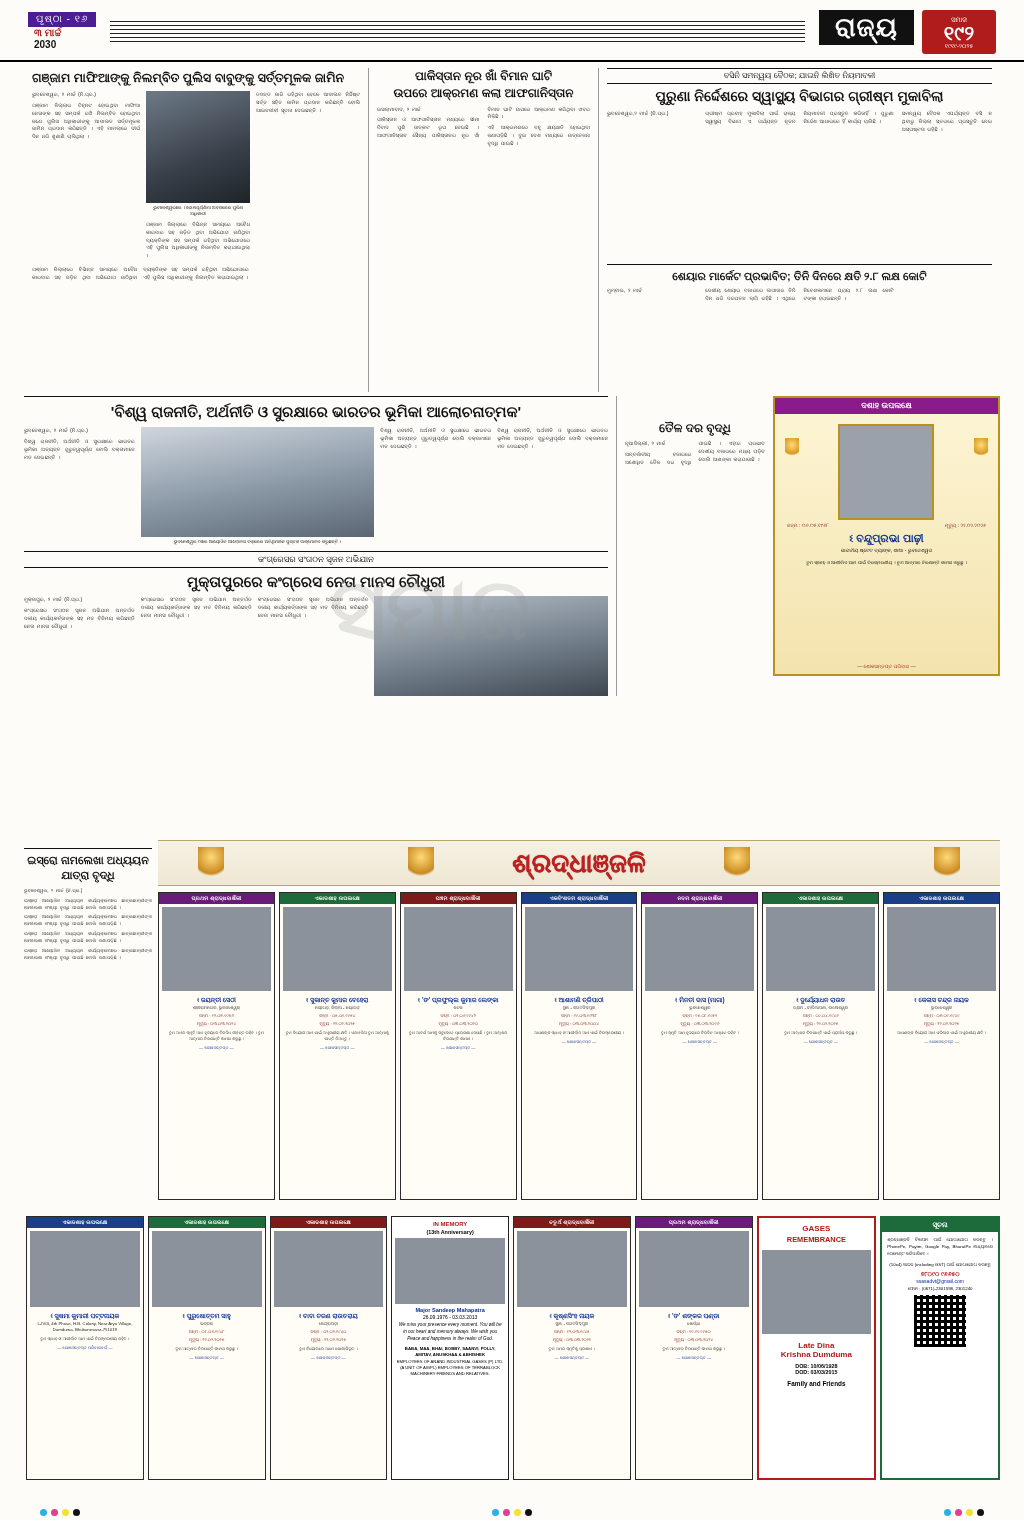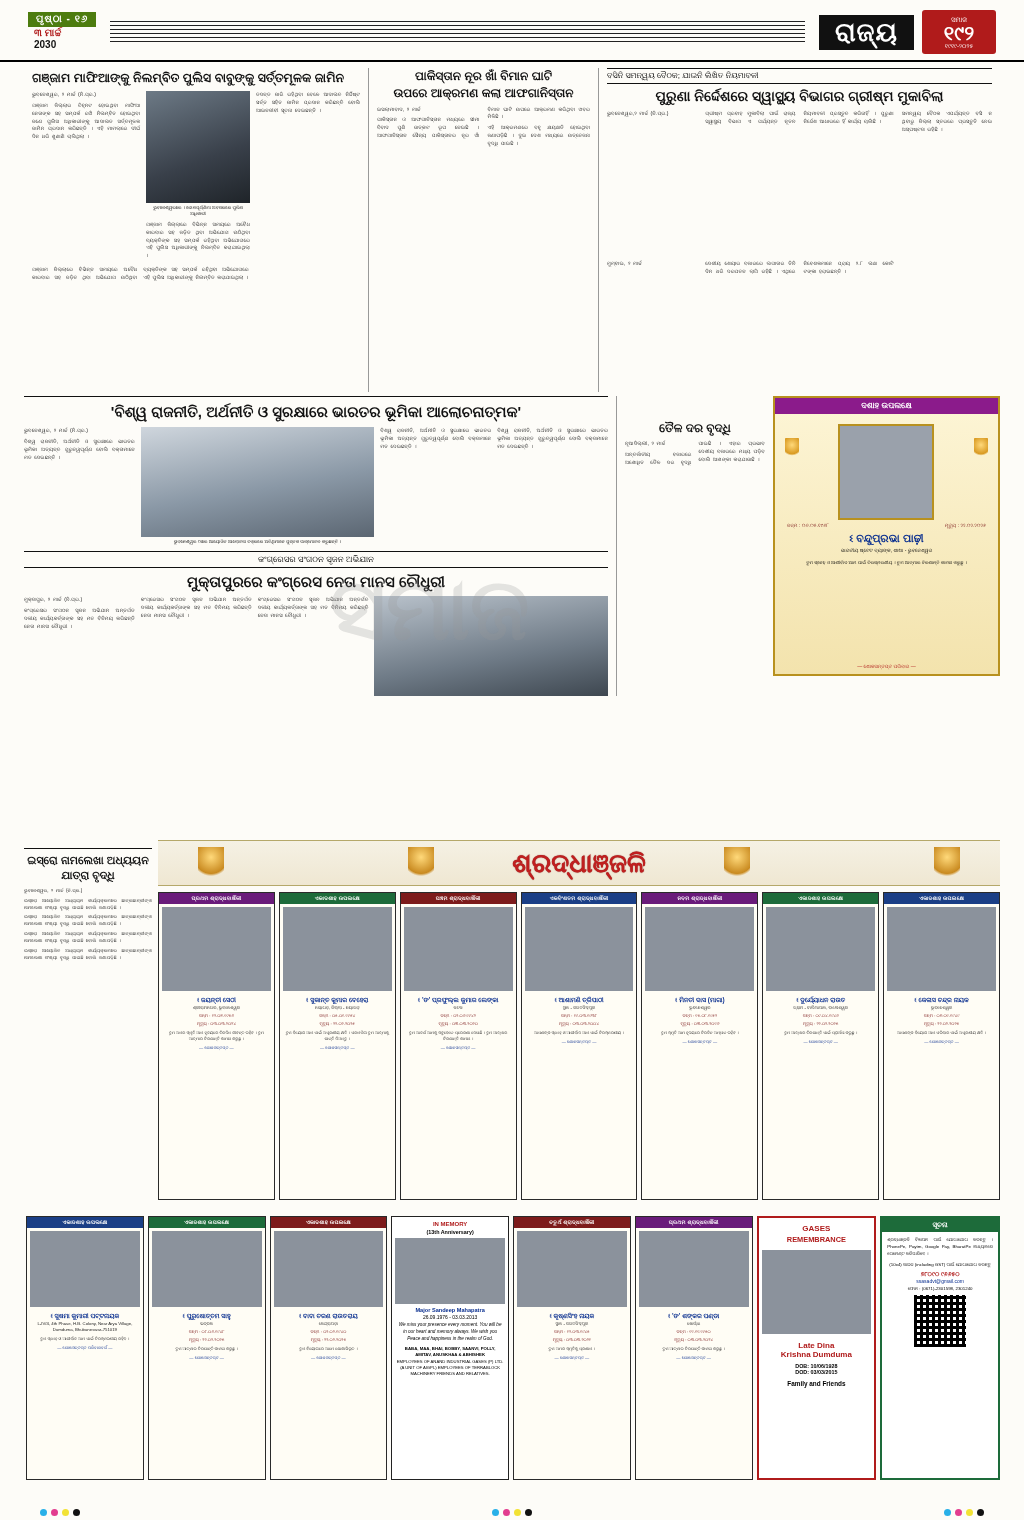--- a/index.html
+++ b/index.html
@@ -13,26 +13,26 @@
     position:relative; width:1024px; height:1520px; background:#fdfcf8;
     padding:0; overflow:hidden;
   }
   
   .masthead {
     display:flex; align-items:center; justify-content:space-between;
     padding:8px 28px 4px 28px; border-bottom:2px solid #000;
     height:62px;
   }
   .mast-left { display:flex; flex-direction:column; font-size:10px; line-height:1.25; }
-  .mast-left .lt { background:#4d7c0f; color:#fff; padding:1px 8px; font-weight:bold; letter-spacing:1px;text-align:right;}
+  .mast-left .lt { background:#4c1d95; color:#fff; padding:1px 8px; font-weight:normal; letter-spacing:1px;text-align:right;}
   .mast-left .lm { color:#b01b1b; font-weight:bold; padding-left:6px;}
   .mast-left .lb { color:#111; font-weight:bold; padding-left:6px;}
   .mast-rule { flex:1; height:22px; margin:0 14px;
      background:repeating-linear-gradient(to bottom,#222 0 1px,transparent 1px 4px); }
-  .mast-title { display:flex; align-items:center; gap:8px; }
+  .mast-title { display:flex; align-items:flex-start; gap:8px; }
   .mast-title .raj {
      background:#111; color:#fff; font-size:26px; font-weight:bold;
      padding:2px 16px; letter-spacing:1px;
   }
   .mast-logo {
      width:74px; height:44px; background:#b01b1b; color:#fff;
      display:flex; flex-direction:column; align-items:center; justify-content:center;
      border-radius:3px; line-height:1;
   }
   .mast-logo .ls { font-size:7px; }
@@ -174,27 +174,28 @@
       <div class="hl" style="font-size:12px; text-align:center; line-height:1.4;">ପାକିସ୍ତାନ ନୂର ଖାଁ ବିମାନ ଘାଟି</div>
       <div class="hl" style="font-size:12px; text-align:center; line-height:1.4; padding-bottom:4px;">ଉପରେ ଆକ୍ରମଣ କଲା ଆଫଗାନିସ୍ତାନ</div>
       <div class="body-text" style="columns:2; column-gap:8px;">
         <p>ଇସଲାମାବାଦ, ୨ ମାର୍ଚ୍ଚ</p>
         <p>ପାକିସ୍ତାନ ଓ ଆଫଗାନିସ୍ତାନ ମଧ୍ୟରେ ସୀମା ବିବାଦ ପୁଣି ଉତ୍କଟ ରୂପ ନେଇଛି । ଆଫଗାନିସ୍ତାନ ସୈନ୍ୟ ପାକିସ୍ତାନର ନୂର ଖାଁ ବିମାନ ଘାଟି ଉପରେ ଆକ୍ରମଣ କରିଥିବା ଖବର ମିଳିଛି ।</p>
         <p>ଏହି ଆକ୍ରମଣରେ ବହୁ କ୍ଷୟକ୍ଷତି ହୋଇଥିବା ଜଣାପଡ଼ିଛି । ଦୁଇ ଦେଶ ମଧ୍ୟରେ ଉତ୍ତେଜନା ବୃଦ୍ଧି ପାଇଛି ।</p>
       </div>
     </div>
 
     <div class="tg-col col-rule" style="width:402px;">
-      <div class="hdr-rule" style="text-align:left; font-size:8px; padding:2px 0; margin-bottom:3px;">ବସିନି ସମନ୍ୱୟ ବୈଠକ; ଯାଇନି ଲିଖିତ ନିୟମାବଳୀ</div>
+      <div class="hdr-rule" style="text-align:center; font-size:8px; padding:2px 0; margin-bottom:3px;">ବସିନି ସମନ୍ୱୟ ବୈଠକ; ଯାଇନି ଲିଖିତ ନିୟମାବଳୀ</div>
       <div class="hl" style="font-size:14px; text-align:center; padding-bottom:4px;">ପୁରୁଣା ନିର୍ଦ୍ଦେଶରେ ସ୍ୱାସ୍ଥ୍ୟ ବିଭାଗର ଗ୍ରୀଷ୍ମ ମୁକାବିଲା</div>
       <div class="body-text" style="columns:4; column-gap:8px; height:150px;">
         <p>ଭୁବନେଶ୍ୱର,୨ ମାର୍ଚ୍ଚ (ନି.ପ୍ର.)</p>
         <p>ଗ୍ରୀଷ୍ମ ପ୍ରବାହ ମୁକାବିଲା ପାଇଁ ରାଜ୍ୟ ସ୍ୱାସ୍ଥ୍ୟ ବିଭାଗ ଏ ପର୍ଯ୍ୟନ୍ତ ନୂତନ ନିୟମାବଳୀ ପ୍ରସ୍ତୁତ କରିନାହିଁ । ପୁରୁଣା ନିର୍ଦ୍ଦେଶ ଆଧାରରେ ହିଁ କାର୍ଯ୍ୟ ଚାଲିଛି ।</p>
         <p>ସମନ୍ୱୟ ବୈଠକ ଏପର୍ଯ୍ୟନ୍ତ ବସି ନ ଥିବାରୁ ଜିଲ୍ଲା ସ୍ତରରେ ପ୍ରସ୍ତୁତି ନେଇ ଅସ୍ପଷ୍ଟତା ରହିଛି ।</p>
       </div>
+      <div class="hl" style="font-size:11px; text-align:center; border-top:1px solid #111; padding:4px 0 3px; margin-top:4px;">ଶେୟାର ମାର୍କେଟ ପ୍ରଭାବିତ; ତିନି ଦିନରେ କ୍ଷତି ୨.୮ ଲକ୍ଷ କୋଟି</div>
       <div class="body-text" style="columns:4; column-gap:8px;">
         <p>ମୁମ୍ବାଇ, ୨ ମାର୍ଚ୍ଚ</p>
         <p>ଦେଶୀୟ ଶେୟାର ବଜାରରେ ଲଗାତାର ତିନି ଦିନ ଧରି ଦରପତନ ଲାଗି ରହିଛି । ଏଥିରେ ନିବେଶକମାନେ ପ୍ରାୟ ୨.୮ ଲକ୍ଷ କୋଟି ଟଙ୍କା ହରାଇଛନ୍ତି ।</p>
       </div>
     </div>
   </div>
 
   <div style="display:flex; padding:4px 24px 0 24px;">
 
     <div style="width:592px; padding-right:8px;">

